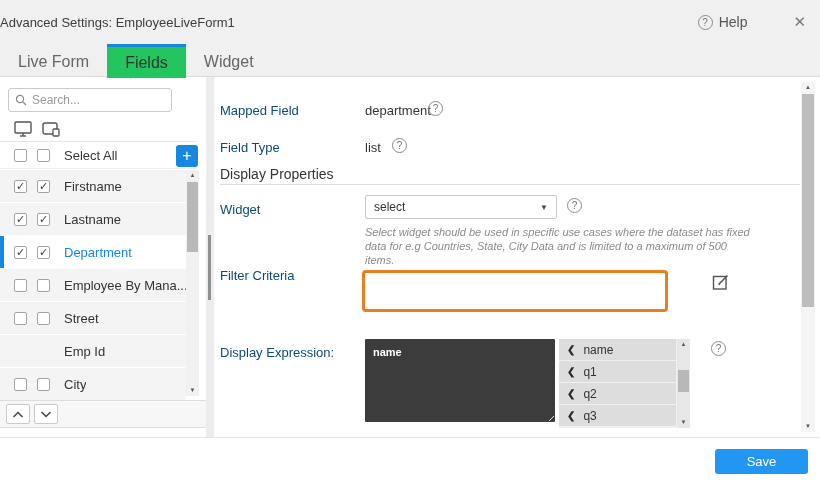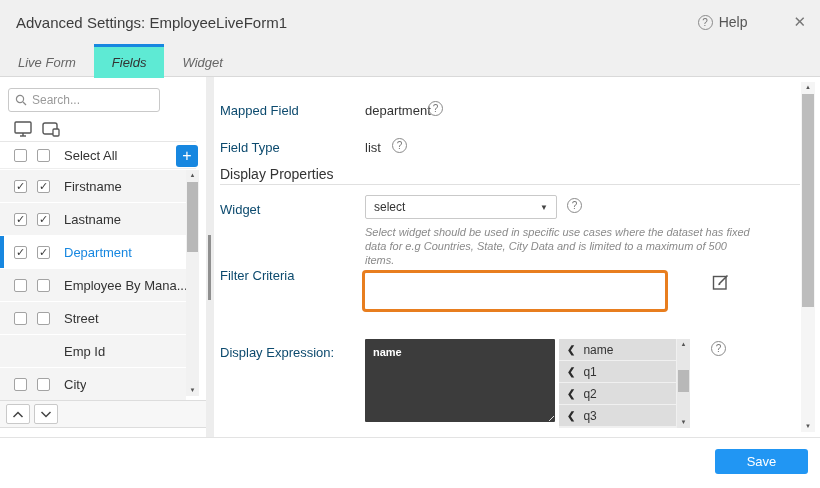--- a/index.html
+++ b/index.html
@@ -2,37 +2,37 @@
 <html style="--accent: #1787e0; --highlight: #e87e1f; --save: #2196f3; --cancel: #8d8d8d;"><head>
 <meta charset="utf-8">
 <style>
   * { margin:0; padding:0; box-sizing:border-box; }
   html,body { background:#fff; }
   body { font-family:"Liberation Sans", sans-serif; color:#333; }
   .canvas { position:relative; width:820px; height:488px; background:#fff; overflow:hidden; }
 
   
   .titlebar { position:absolute; top:0; left:0; width:820px; height:44px; background:#f0f0f0; display:flex; align-items:center; }
-  .title { font-size:15px; color:#3d3d3d; margin-left:16px; }
+  .title { font-size:13px; color:#3d3d3d; }
   .titlebar-right { margin-left:auto; display:flex; align-items:center; margin-right:14px; }
   .qicon { display:inline-flex; align-items:center; justify-content:center; width:15px; height:15px; border:1px solid #8a8a8a; border-radius:50%; font-size:10px; color:#777; background:transparent; }
   .help-label { font-size:14px; color:#555; margin-left:6px; }
   .close-x { font-size:15px; color:#777; margin-left:46px; cursor:pointer; }
 
   
   .tabbar { position:absolute; top:44px; left:0; width:820px; height:33px; background:#f0f0f0; border-bottom:1px solid #d9d9d9; display:flex; padding-left:0; }
-  .tab { height:33px; padding:0 18px; display:flex; align-items:center; font-size:13px; color:#666; border-top:3px solid transparent; cursor:pointer;font-style:italic; }
-  .tab.active { background:#5eead4; color:#333; border-top:3px solid var(--accent); height:34px; z-index:2; }
+  .tab { height:33px; padding:0 18px; display:flex; align-items:center; font-size:16px; color:#666; border-top:3px solid transparent; cursor:pointer; }
+  .tab.active { background:#22c55e; color:#333; border-top:3px solid var(--accent); height:34px; z-index:2; }
 
   
   .bodywrap { position:absolute; top:77px; left:0; width:820px; height:360px; background:#fff; }
 
   
   .sidebar { position:absolute; top:0; left:0; width:206px; height:360px; }
-  .search-wrap { position:absolute; top:11px; left:8px; width:152px; height:24px; border:1px solid #c9c9c9; border-radius:3px; background:#fff; display:flex; align-items:center; padding:0 6px; }
+  .search-wrap { position:absolute; top:11px; left:8px; width:164px; height:24px; border:1px solid #c9c9c9; border-radius:3px; background:#fff; display:flex; align-items:center; padding:0 6px; }
   .search-wrap svg { flex:0 0 auto; }
   .search-input { border:none; outline:none; width:100%; font-size:12px; color:#333; margin-left:5px; background:transparent; font-family:"Liberation Sans",sans-serif; }
   .search-input::placeholder { color:#9a9a9a; }
   .device-row { position:absolute; top:39px; left:0; width:196px; height:26px; display:flex; align-items:center; padding-left:14px; border-bottom:1px solid #e6e6e6; }
   .device-row .devicon { margin-right:10px; display:inline-flex; }
   .selectall-row { position:absolute; top:66px; left:0; width:196px; height:26px; display:flex; align-items:center; padding-left:14px; background:#fff; border-bottom:1px solid #eee; }
   .plus-btn { position:absolute; left:176px; top:2px; width:22px; height:22px; background:var(--accent); color:#fff; border:none; border-radius:3px; font-size:16px; line-height:20px; cursor:pointer; }
   .rows { position:absolute; top:93px; left:0; width:186px; }
   .srow { height:32px; margin-bottom:1px; background:#f4f4f4; display:flex; align-items:center; padding-left:14px; cursor:pointer; }
   .srow.selected { background:#fff; border-left:4px solid var(--accent); padding-left:10px; }

